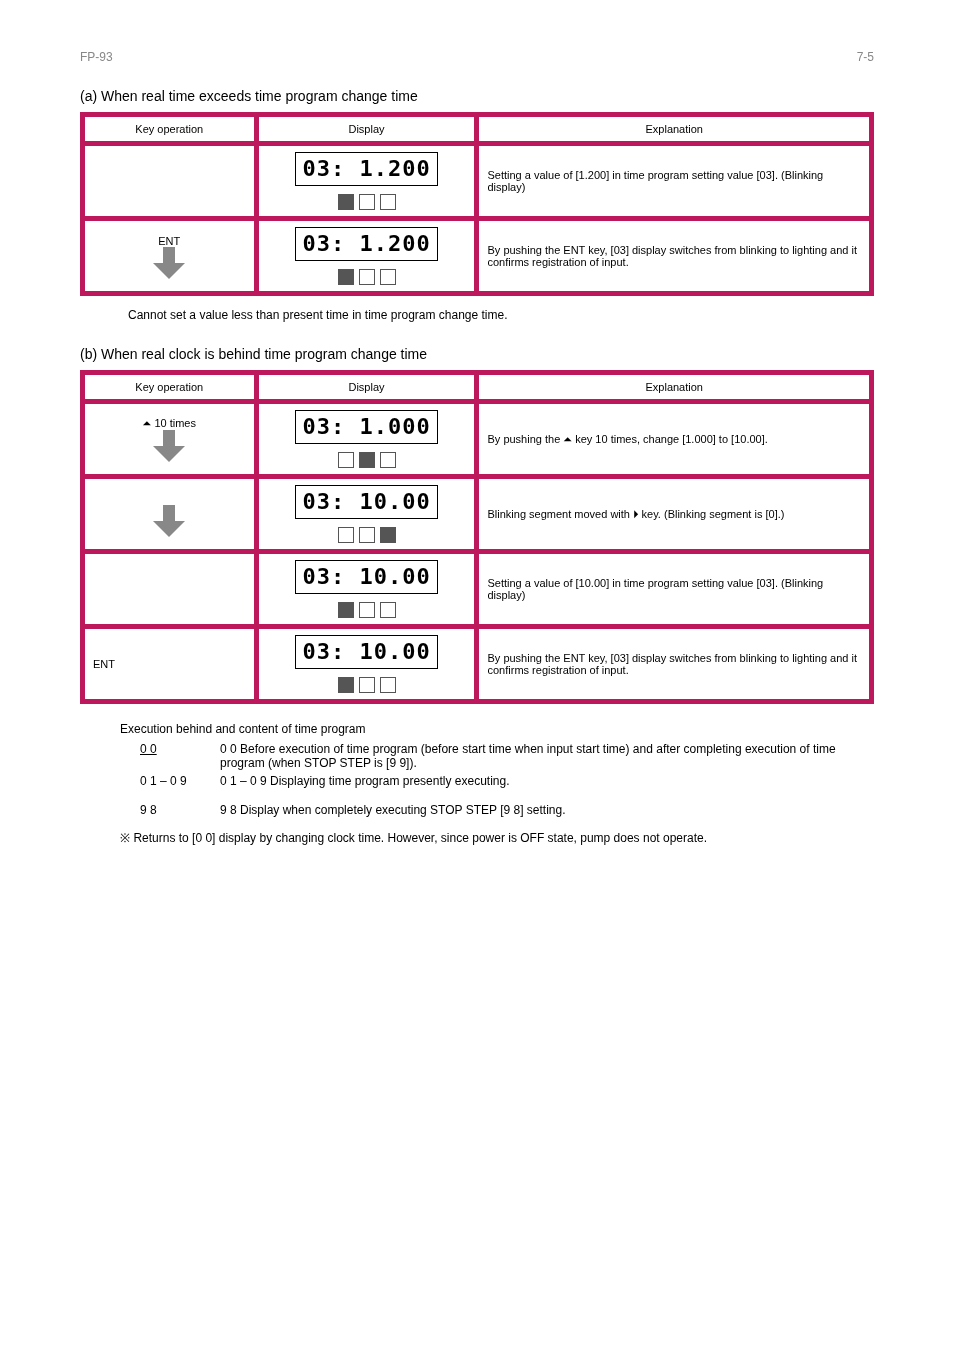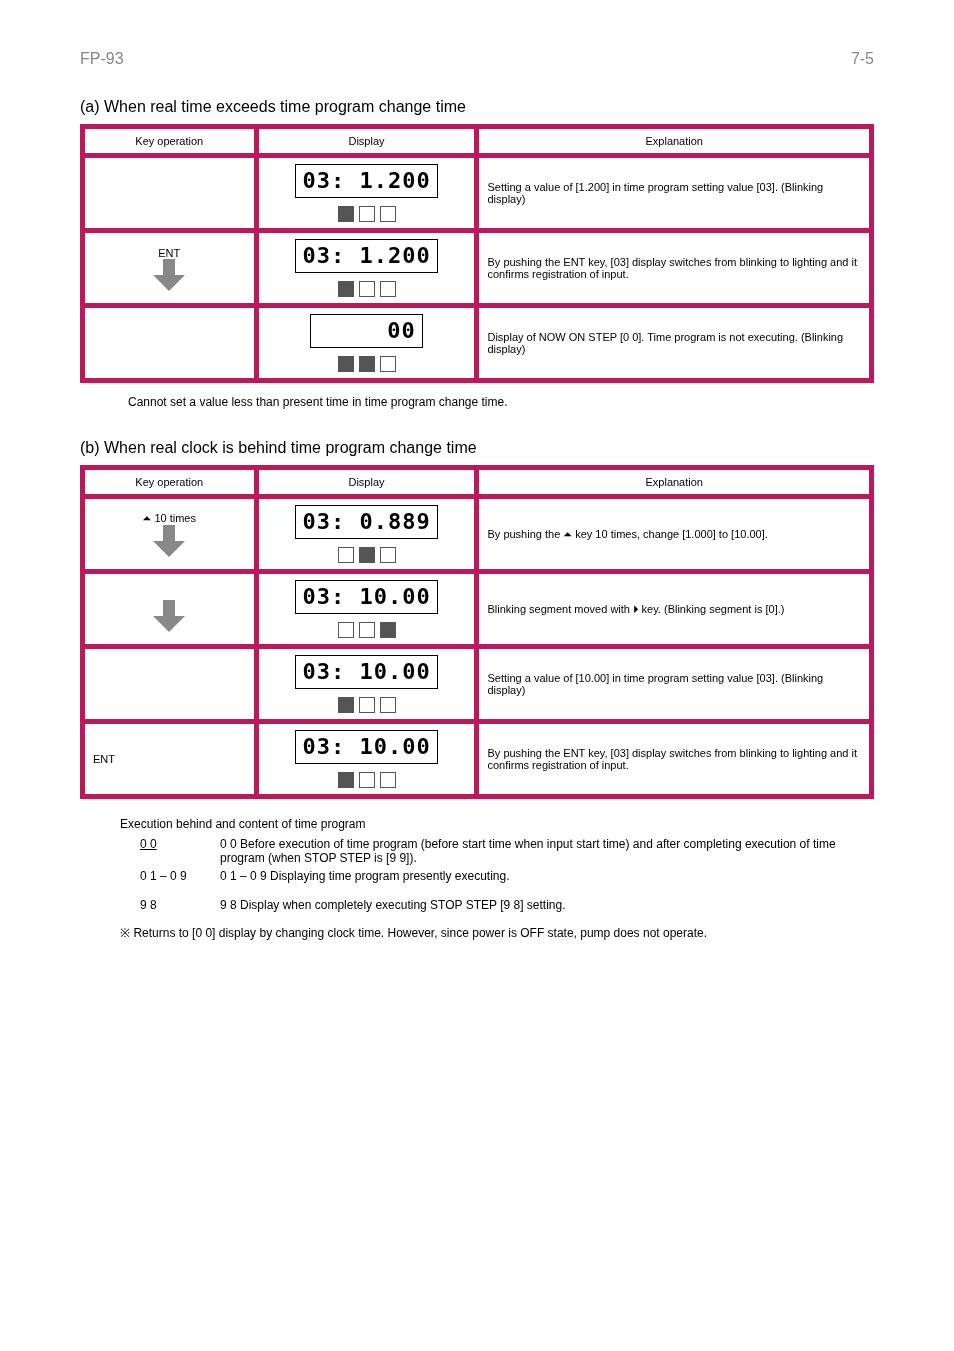--- a/index.html
+++ b/index.html
@@ -5,30 +5,30 @@
   body {
     font-family: Arial, sans-serif;
     font-size: 12px;
     color: #000;
     margin: 0;
     padding: 50px 80px;
     background: #fff;
   }
   .page-header {
     color: #888;
-    font-size: 16px;
+    font-size: 12px;
     margin-bottom: 10px;
   }
   .page-num {
     float: right;
   }
   .clear { clear: both; }
   .section-title {
-    font-size: 16px;
-    margin-top: 30px;
+    font-size: 14px;
+    margin-top: 24px;
     margin-bottom: 8px;
   }
   table {
     border-collapse: collapse;
     width: 100%;
     table-layout: fixed;
   }
   th, td {
     border: 5px solid #be185d;
     padding: 6px 8px;
@@ -131,32 +131,20 @@
     <td class="cell-display">
       <div class="lcd"><span class="seven-seg">03: 1.200</span></div>
       <div class="boxes">
         <div class="box filled"></div>
         <div class="box"></div>
         <div class="box"></div>
       </div>
     </td>
     <td>By pushing the ENT key, [03] display switches from blinking to lighting and it confirms registration of input.</td>
   </tr>
-  <tr>
-    <td></td>
-    <td class="cell-display">
-      <div class="lcd"><span class="seven-seg" style="padding-left:70px">00</span></div>
-      <div class="boxes">
-        <div class="box filled"></div>
-        <div class="box filled"></div>
-        <div class="box"></div>
-      </div>
-    </td>
-    <td>Display of NOW ON STEP [0 0]. Time program is not executing. (Blinking display)</td>
-  </tr>
 </tbody>
   </table>
 
 <div style="margin-top:12px; margin-left:48px; width:80%;">Cannot set a value less than present time in time program change time.</div>
 
 <div class="section-title">(b)  When real clock is behind time program change time</div>
 
 <table>
   <colgroup>
       <col class="col1">
@@ -170,21 +158,21 @@
     <th>Explanation</th>
   </tr>
   <tr>
     <td class="arrow-cell">
       <div>⏶ 10 times</div>
       <svg class="arrow" width="40" height="32" viewBox="0 0 40 32">
         <polygon points="14,0 26,0 26,16 36,16 20,32 4,16 14,16" fill="#888"></polygon>
       </svg>
     </td>
     <td class="cell-display">
-      <div class="lcd"><span class="seven-seg">03: 0.889</span></div>
+      <div class="lcd"><span class="seven-seg">03: 1.000</span></div>
       <div class="boxes">
         <div class="box"></div>
         <div class="box filled"></div>
         <div class="box"></div>
       </div>
     </td>
     <td>By pushing the ⏶ key 10 times, change [1.000] to [10.00].</td>
   </tr>
   <tr>
     <td class="arrow-cell">

